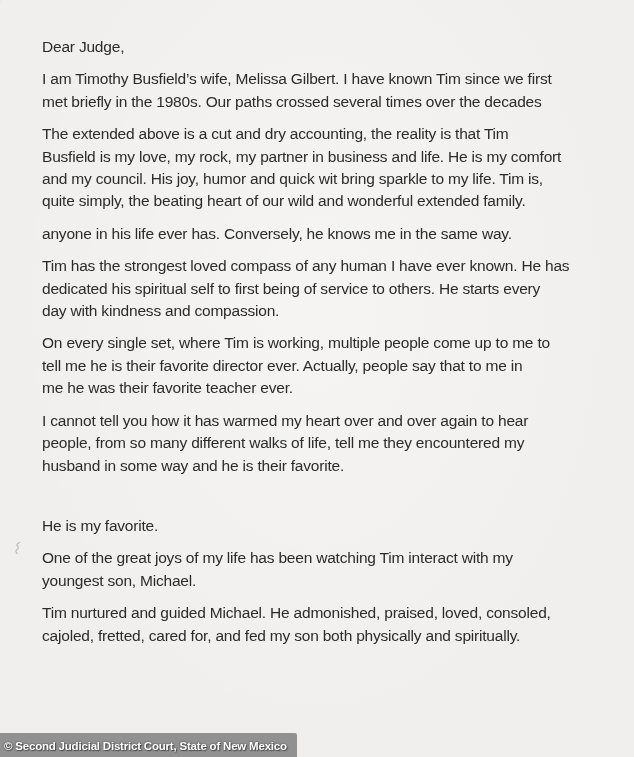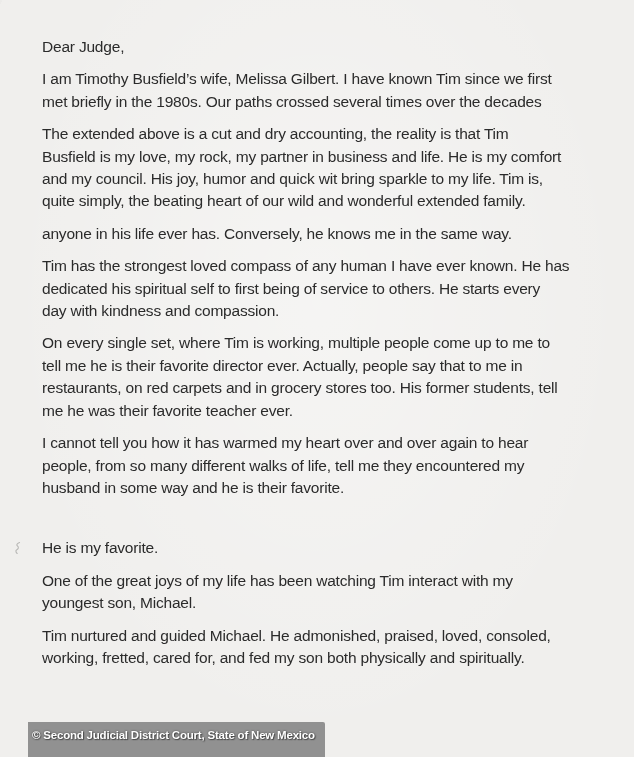--- a/index.html
+++ b/index.html
@@ -45,23 +45,22 @@
     position: absolute;
     left: 13px;
     top: 541px;
     opacity: 0.55;
   }
   .watermark-bar {
     position: absolute;
     left: 0;
     bottom: 0;
     background: var(--wm-bg);
-    padding: 3px 10px 14px 4px;
+    padding: 3px 10px 3px 4px;
     border-radius: 0 2px 0 0;
-    margin-left: 28px;
   }
   .watermark-text {
     color: var(--wm-fg);
     font-size: 11.5px;
     font-weight: 700;
     letter-spacing: -0.2px;
     white-space: nowrap;
     text-shadow: 0 0 2px rgba(40,40,40,0.75), 1px 1px 1px rgba(40,40,40,0.6);
   }
 </style>
@@ -88,38 +87,37 @@
         <span class="line">anyone in his life ever has. Conversely, he knows me in the same way.</span>
       </p>
       <p class="para">
         <span class="line">Tim has the strongest loved compass of any human I have ever known. He has</span>
         <span class="line">dedicated his spiritual self to first being of service to others. He starts every</span>
         <span class="line">day with kindness and compassion.</span>
       </p>
       <p class="para">
         <span class="line">On every single set, where Tim is working, multiple people come up to me to</span>
         <span class="line">tell me he is their favorite director ever. Actually, people say that to me in</span>
-        <span class="line">restaurants, on red carpets and in grocery stores too. His former students, tell</span>
         <span class="line">me he was their favorite teacher ever.</span>
       </p>
       <p class="para">
         <span class="line">I cannot tell you how it has warmed my heart over and over again to hear</span>
         <span class="line">people, from so many different walks of life, tell me they encountered my</span>
         <span class="line">husband in some way and he is their favorite.</span>
       </p>
       <p class="para gap-before">
         <span class="line">He is my favorite.</span>
       </p>
       <p class="para">
         <span class="line">One of the great joys of my life has been watching Tim interact with my</span>
         <span class="line">youngest son, Michael.</span>
       </p>
       <p class="para">
         <span class="line">Tim nurtured and guided Michael. He admonished, praised, loved, consoled,</span>
-        <span class="line">working, fretted, cared for, and fed my son both physically and spiritually.</span>
+        <span class="line">cajoled, fretted, cared for, and fed my son both physically and spiritually.</span>
       </p>
     </div>
 
   <span class="scan-artifact">
     <svg width="10" height="14" viewBox="0 0 10 14" aria-hidden="true">
       <path d="M6.5 1.5 C4 2.5 3 4 4.5 5 C6 6 5.5 8 3.5 9 C2.5 9.6 2.8 11.5 4.2 12.5" fill="none" stroke="#8a8a88" stroke-width="1.1" stroke-linecap="round"></path>
     </svg>
   </span>
 
   <div class="watermark-bar">

